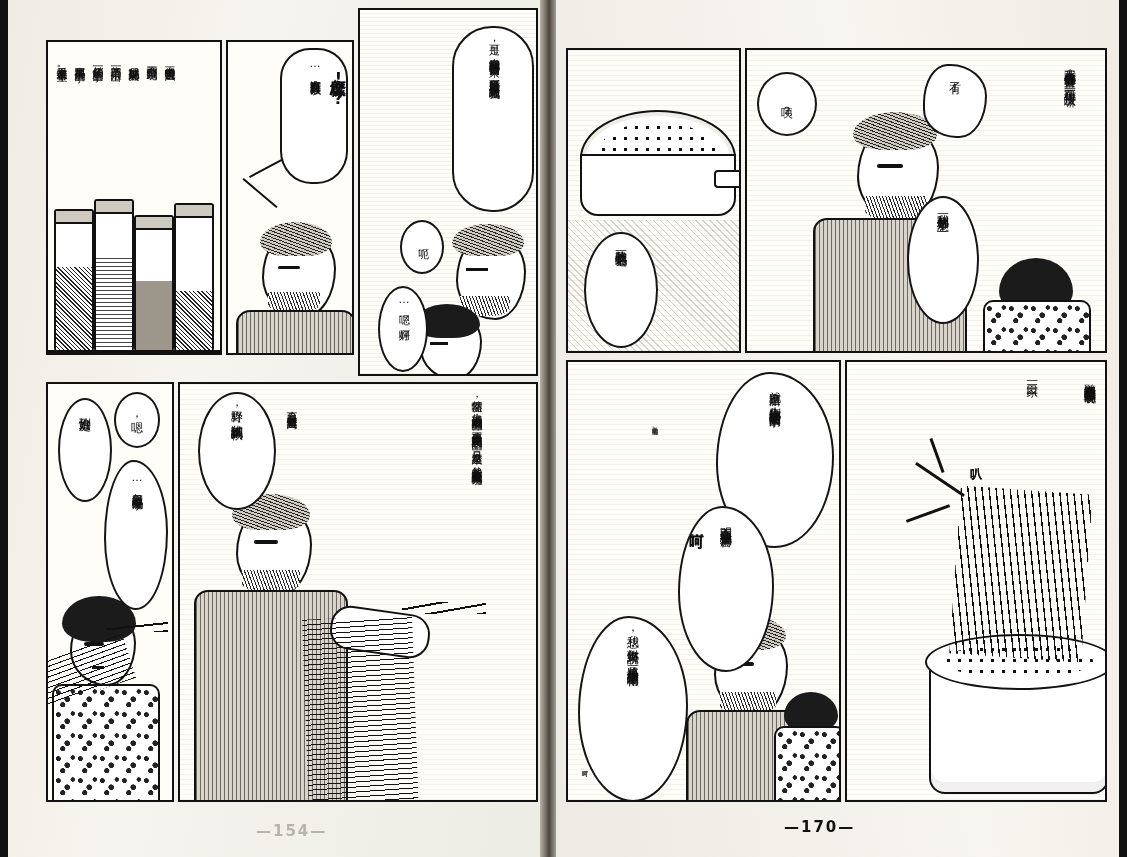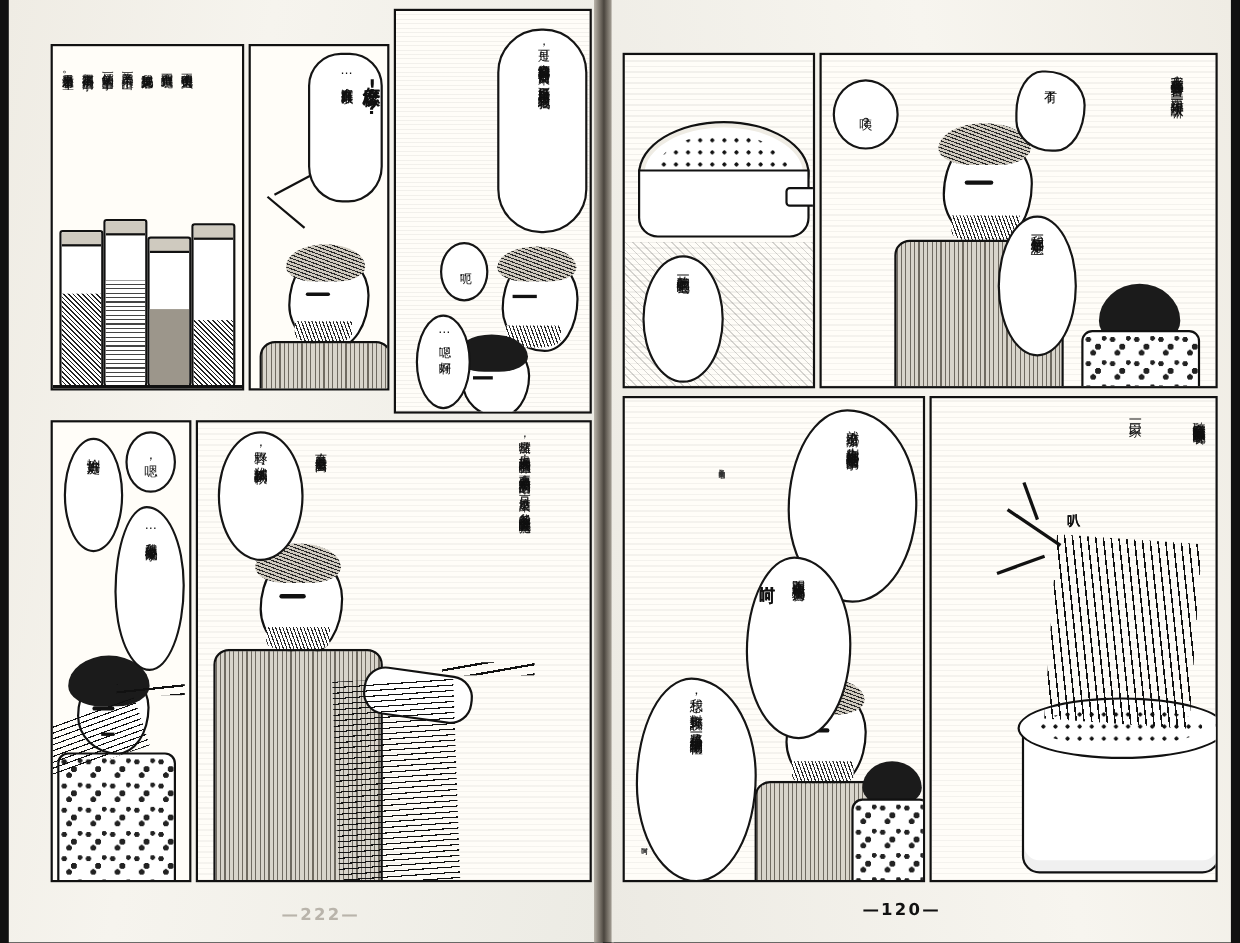--- a/index.html
+++ b/index.html
@@ -244,21 +244,21 @@
                   background:repeating-linear-gradient(-10deg,#111 0 2px,transparent 2px 9px);"></div>
       <div class="noodles" style="left:232px;top:232px;width:200px;height:110px;transform:rotate(88deg);transform-origin:top left;"></div>
 
       <div class="bubble" style="left:18px;top:8px;width:78px;height:118px;">
         <div class="vt s12" style="height:100px;">柊野，你試試夠不夠軟？</div>
       </div>
       <div class="vt s11" style="position:absolute;left:104px;top:20px;height:110px;">而且看老爸這麼高興，</div>
       <div class="vt s11" style="position:absolute;left:152px;top:8px;height:330px;width:150px;">當然囉，如果透過老媽的關係，要一張票是絕對沒問題的，只是這麼一來，老爸的超完美計畫就曝光啦…</div>
     </div>
 
-    <div class="pagenum faint" style="left:248px;top:822px;">—222—</div>
+    <div class="pagenum faint" style="left:248px;top:822px;">—154—</div>
   </div>
 
   <div class="gutter"></div>
 
   <div class="sheet" id="sheet-right">
 
     <div class="panel" style="left:10px;top:48px;width:175px;height:305px;">
       <div class="art" style="left:0;top:0;width:100%;height:100%;
                   background:repeating-linear-gradient(0deg,rgba(0,0,0,.05) 0 1px,transparent 1px 5px);"></div>
       <div class="steamer" style="left:12px;top:60px;width:152px;height:92px;"></div>
@@ -334,16 +334,16 @@
       <div class="dots" style="left:96px;top:282px;width:150px;height:34px;"></div>
       <div class="stickpack" style="left:108px;top:128px;width:132px;height:168px;transform:rotate(4deg);"></div>
       <div class="fx-line" style="left:64px;top:116px;width:58px;height:3px;transform:rotate(34deg);"></div>
       <div class="fx-line" style="left:58px;top:150px;width:46px;height:3px;transform:rotate(-20deg);"></div>
       <div class="fx-line" style="left:72px;top:92px;width:36px;height:3px;transform:rotate(70deg);"></div>
       <div class="sfx s12" style="left:120px;top:96px;height:48px;">叭叭</div>
       <div class="vt s12" style="position:absolute;left:202px;top:12px;height:150px;width:48px;">聽完音樂會再吃頓溫馨的晚餐！</div>
       <div class="vt s12" style="position:absolute;left:178px;top:12px;height:80px;">一家三口</div>
     </div>
 
-    <div class="pagenum" style="left:228px;top:818px;">—120—</div>
+    <div class="pagenum" style="left:228px;top:818px;">—170—</div>
   </div>
 
 </div>
 
 </body></html>

